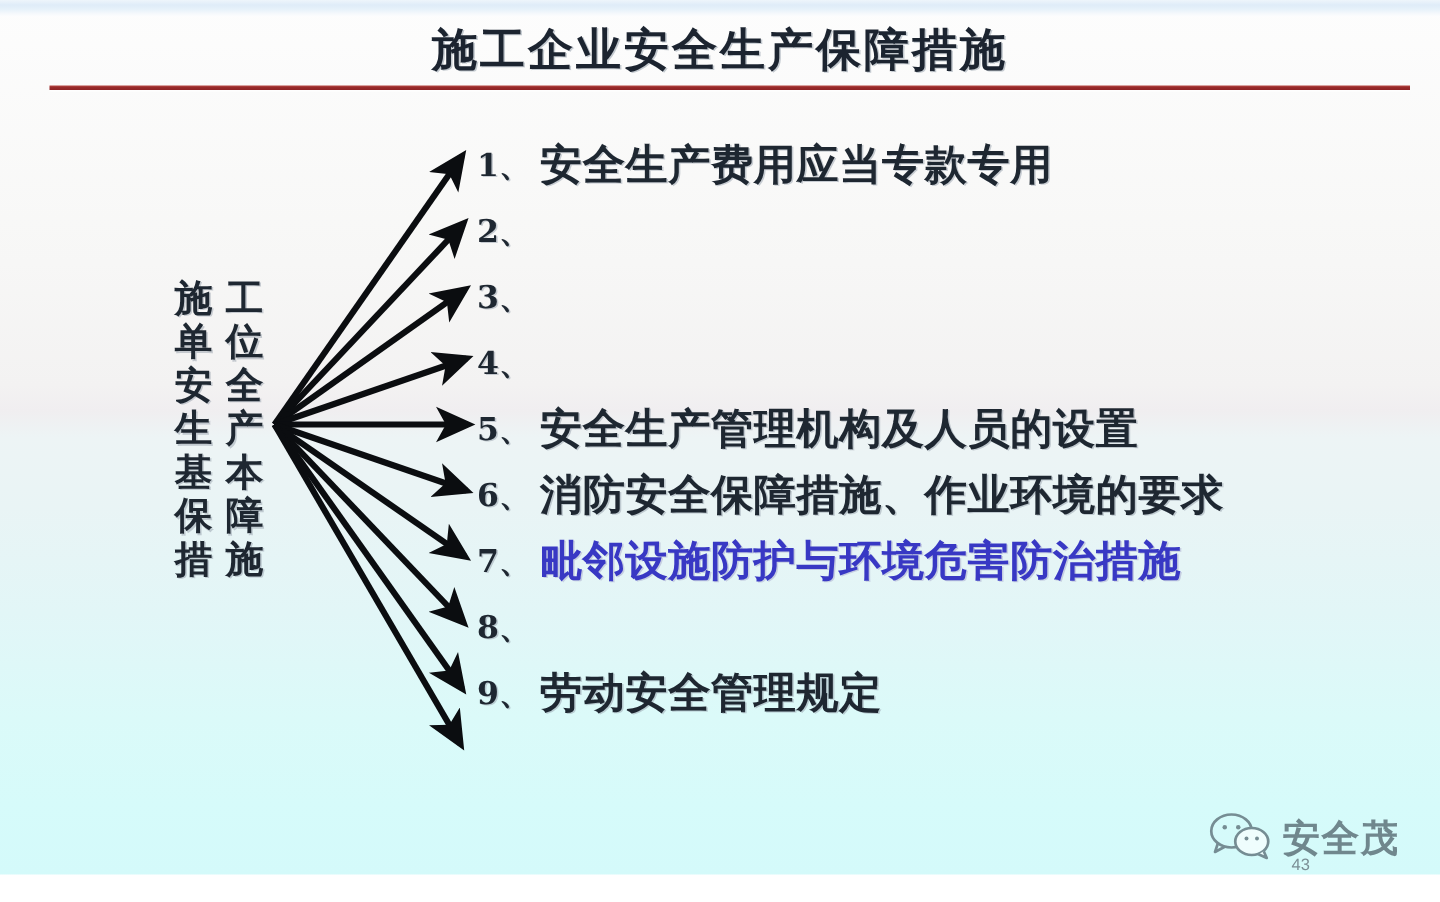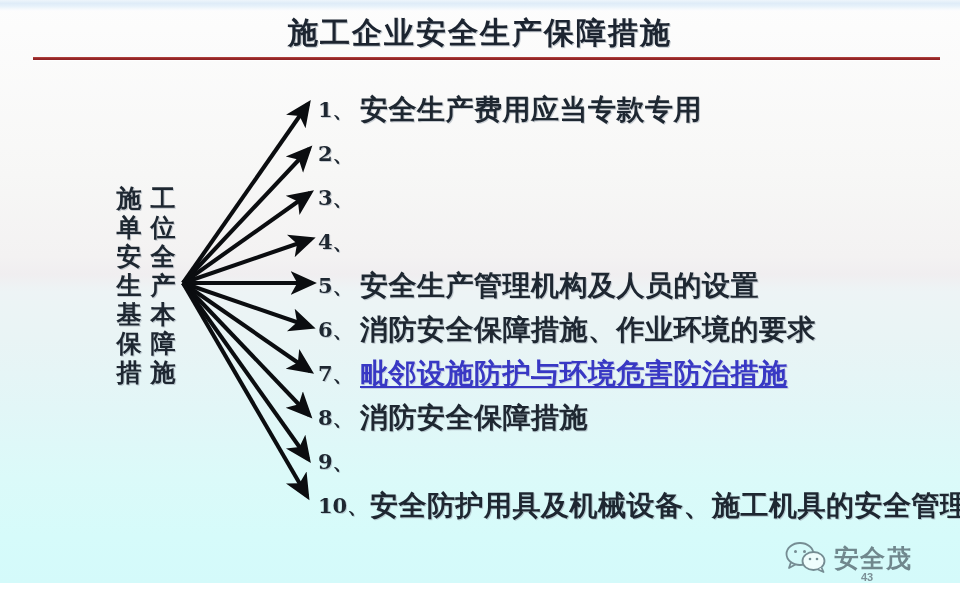--- a/index.html
+++ b/index.html
@@ -129,29 +129,28 @@
   .txt {
     font-size: 28px;
     font-weight: 700;
     color: #1e2731;
     text-shadow: 1px 1px 0 rgba(150,160,172,0.5);
     font-family: "DejaVu Serif", "Liberation Serif", serif;
     letter-spacing: 0.5px;
   }
   .item.highlight .txt {
     color: #3838c4;
-    text-decoration: underline;
     text-underline-offset: 3px;
     text-shadow: 1px 1px 0 rgba(160,160,200,0.45);
   }
 
   
   #watermark {
     position: absolute;
-    left: 785px;
+    left: 806px;
     top: 541px;
     display: flex;
     align-items: center;
     opacity: 0.62;
   }
   #wechat-icon {
     width: 42px;
     height: 34px;
     margin-right: 7px;
   }
@@ -162,21 +161,20 @@
     font-family: "DejaVu Serif", "Liberation Serif", serif;
     letter-spacing: 1px;
   }
   #page-num {
     position: absolute;
     left: 861px;
     top: 571px;
     font-size: 11px;
     color: #7b8f96;
     font-family: "Liberation Sans", sans-serif;
-    font-weight: bold;
   }
 </style>
 </head>
 <body>
 
 <div id="slide">
 
   <div id="top-band"></div>
 
   <div id="title">施工企业安全生产保障措施</div>
@@ -245,28 +243,24 @@
     <div class="item">
       <span class="num">6、</span>
       <span class="txt">消防安全保障措施、作业环境的要求</span>
     </div>
     <div class="item highlight">
       <span class="num">7、</span>
       <span class="txt">毗邻设施防护与环境危害防治措施</span>
     </div>
     <div class="item">
       <span class="num">8、</span>
-      <span class="txt">消防安全保障措施</span>
     </div>
     <div class="item">
       <span class="num">9、</span>
-    </div>
-    <div class="item">
-      <span class="num wide">10、</span>
-      <span class="txt">安全防护用具及机械设备、施工机具的安全管理</span>
+      <span class="txt">劳动安全管理规定</span>
     </div>
   </div>
 
   <div id="watermark">
     <svg id="wechat-icon" viewBox="0 0 42 34">
       <ellipse cx="15" cy="13" rx="13.5" ry="11" fill="none" stroke="#3c4a55" stroke-width="1.8"></ellipse>
       <path d="M6 21 L4 27 L10.5 23.5" fill="none" stroke="#3c4a55" stroke-width="1.8" stroke-linejoin="round"></path>
       <circle cx="10.5" cy="10.5" r="1.5" fill="#3c4a55"></circle>
       <circle cx="19.5" cy="10.5" r="1.5" fill="#3c4a55"></circle>
       <ellipse cx="28.5" cy="20" rx="11" ry="9" fill="#ffffff" stroke="#3c4a55" stroke-width="1.8"></ellipse>

